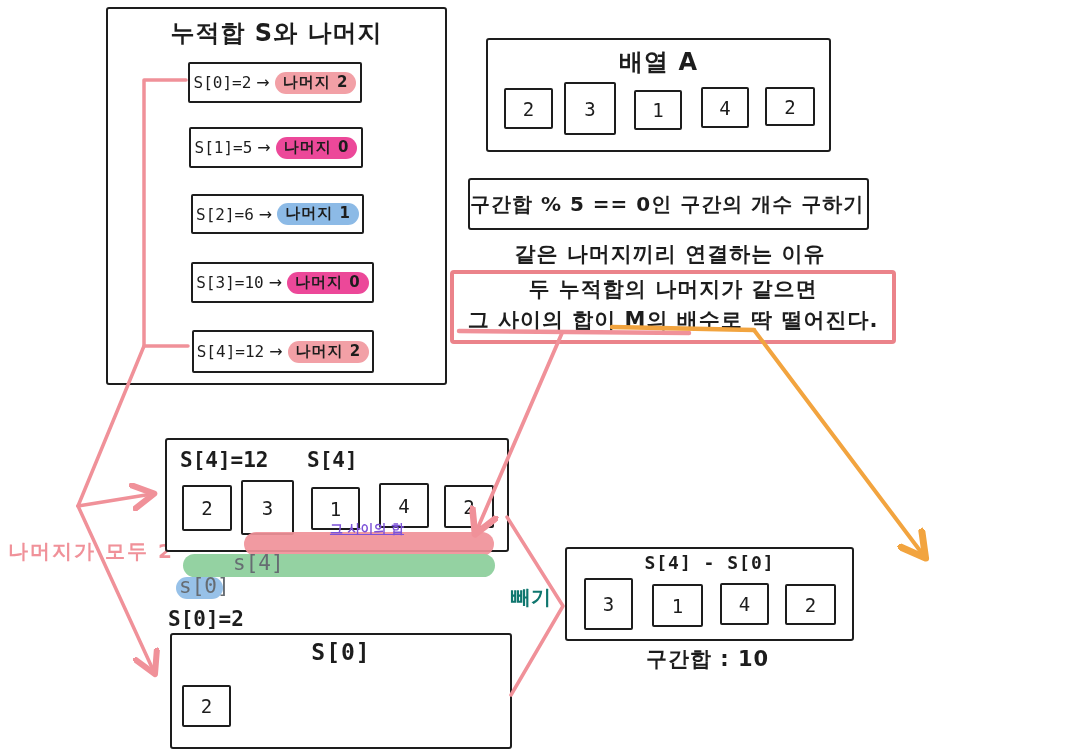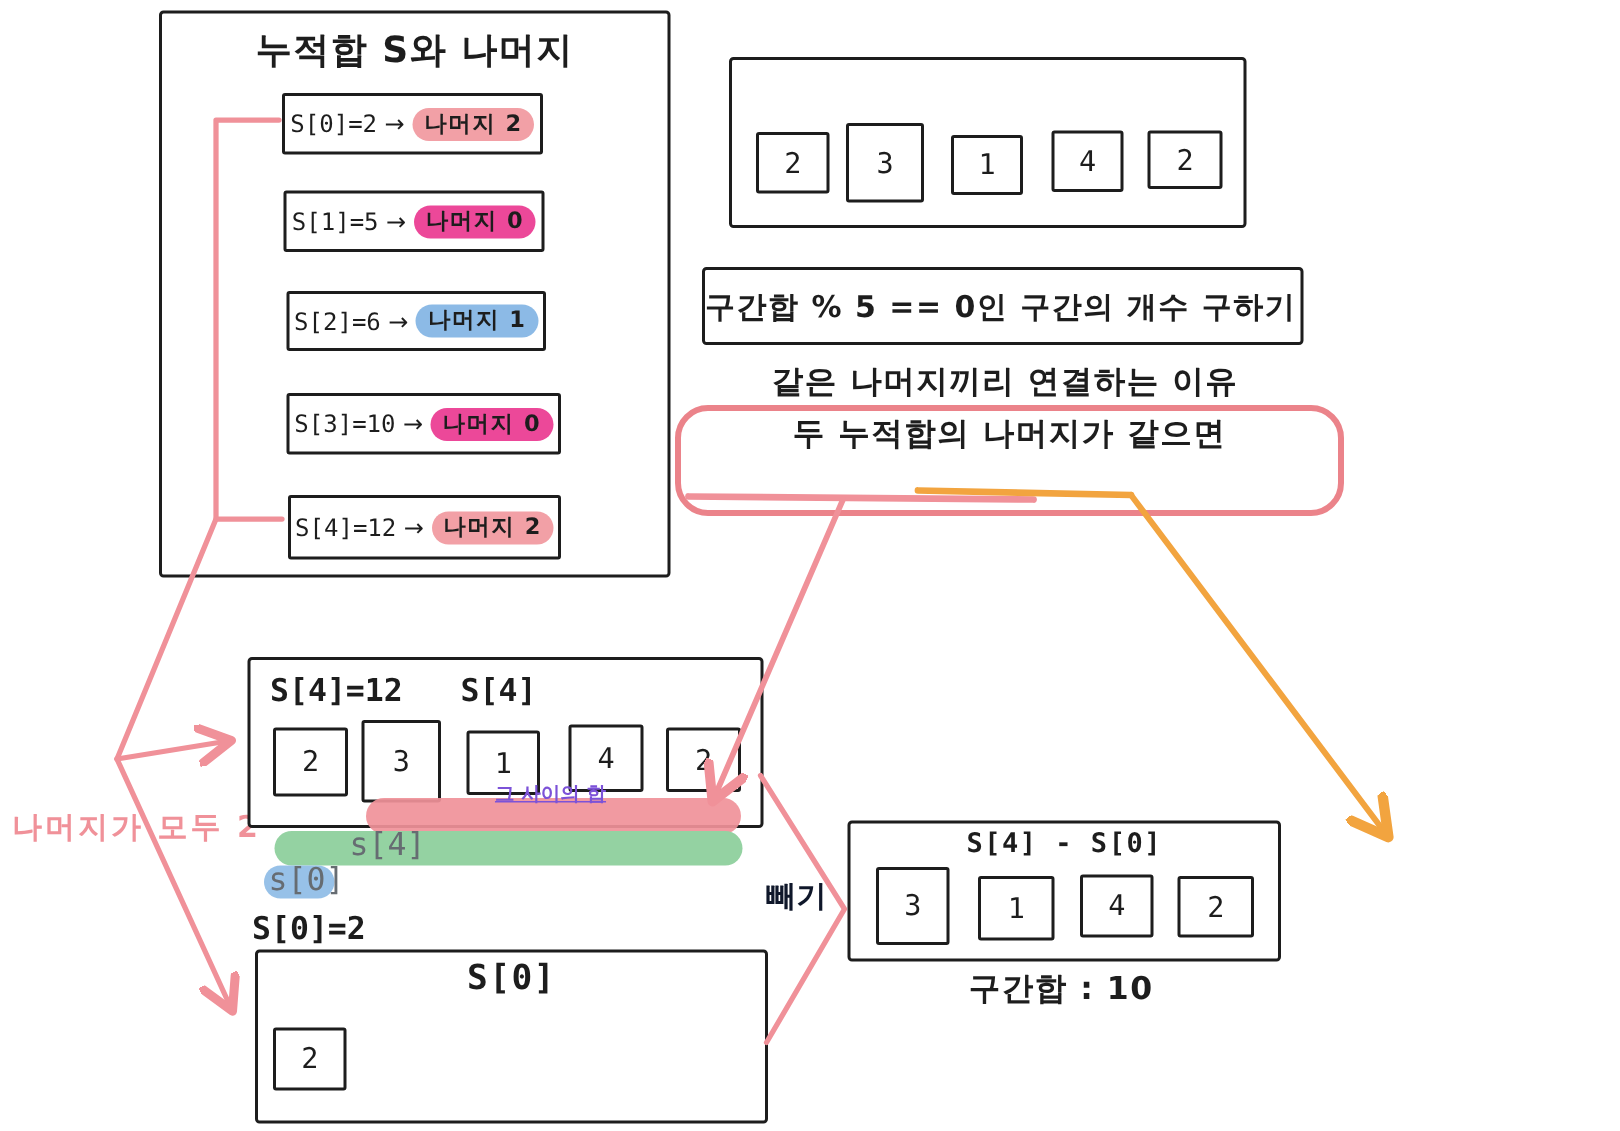--- a/index.html
+++ b/index.html
@@ -34,21 +34,21 @@
   .badge-pink{background:#f2a0a6;}
   .badge-green{background:#ec4899;}
   .badge-blue{background:#8cbae6;}
   .freetext{position:absolute;white-space:nowrap;}
   .bar{position:absolute;z-index:40;}
   .barlabel{position:absolute;z-index:45;white-space:nowrap;}
   #connector-layer{
     position:absolute;left:0;top:0;z-index:50;pointer-events:none;
   }
   .redbox{
-    position:absolute;border:4px solid #eb838a;border-radius:22px;
+    position:absolute;border:4px solid #eb838a;border-radius:4px;
     z-index:30;background:transparent;
   }
   .redbox .rline{
     position:absolute;left:0;right:0;text-align:center;font-size:21px;
     font-weight:600;letter-spacing:1px;white-space:nowrap;
   }
 </style>
 </head>
 <body>
 
@@ -82,35 +82,37 @@
     </div>
 
     <div class="prow" style="left:84px;top:321px;width:178px;height:39px">
       <span class="lbl">S[4]=12</span>
       <span>→</span>
       <span class="badge badge-pink">나머지 2</span>
     </div>
   </div>
 
   <div class="panel" style="left:486px;top:38px;width:341px;height:110px">
+    <div class="panel-title" style="top:6px">배열 A</div>
     <div class="cell" style="left:16px;top:48px;width:45px;height:37px">2</div>
     <div class="cell" style="left:76px;top:42px;width:48px;height:49px">3</div>
     <div class="cell" style="left:146px;top:50px;width:44px;height:36px">1</div>
     <div class="cell" style="left:213px;top:47px;width:44px;height:37px">4</div>
     <div class="cell" style="left:277px;top:47px;width:46px;height:35px">2</div>
   </div>
 
   <div class="panel" style="left:468px;top:178px;width:397px;height:48px;display:flex;align-items:center;justify-content:flex-start">
     <span style="font-size:20px;font-weight:600;letter-spacing:1px">구간합 % 5 == 0인 구간의 개수 구하기</span>
   </div>
 
   <div class="freetext" style="left:450px;top:240px;width:440px;text-align:center;font-size:21px;font-weight:600;letter-spacing:1px">같은 나머지끼리 연결하는 이유</div>
 
   <div class="redbox" style="left:450px;top:270px;width:438px;height:66px">
     <div class="rline" style="top:1px">두 누적합의 나머지가 같으면</div>
+    <div class="rline" style="top:32px">그 사이의 합이 M의 배수로 딱 떨어진다.</div>
   </div>
 
   <div class="panel" style="left:165px;top:438px;width:340px;height:110px">
     <div class="freetext mono" style="left:13px;top:8px;font-size:21px;font-weight:600">S[4]=12</div>
     <div class="freetext mono" style="left:140px;top:8px;font-size:21px;font-weight:600">S[4]</div>
     <div class="cell" style="left:15px;top:45px;width:46px;height:42px">2</div>
     <div class="cell" style="left:74px;top:40px;width:49px;height:51px">3</div>
     <div class="cell" style="left:144px;top:47px;width:45px;height:39px">1</div>
     <div class="cell" style="left:212px;top:43px;width:46px;height:41px">4</div>
     <div class="cell" style="left:277px;top:45px;width:46px;height:39px">2</div>
@@ -135,21 +137,21 @@
   <div class="panel" style="left:565px;top:547px;width:285px;height:90px">
     <div class="panel-title mono" style="top:3px;font-size:18px">S[4] - S[0]</div>
     <div class="cell" style="left:17px;top:29px;width:45px;height:48px">3</div>
     <div class="cell" style="left:85px;top:35px;width:47px;height:39px">1</div>
     <div class="cell" style="left:153px;top:34px;width:45px;height:38px">4</div>
     <div class="cell" style="left:218px;top:35px;width:47px;height:37px">2</div>
   </div>
   <div class="freetext" style="left:565px;top:645px;width:285px;text-align:center;font-size:21px;font-weight:700;letter-spacing:1px">구간합 : 10</div>
 
   <div class="freetext" style="left:8px;top:538px;font-size:20px;font-weight:600;color:#f09199;letter-spacing:2px">나머지가 모두 2</div>
-  <div class="freetext" style="left:511px;top:584px;font-size:20px;font-weight:600;color:#0f172a">빼기</div>
+  <div class="freetext" style="left:511px;top:584px;font-size:20px;font-weight:600;color:#0f766e">빼기</div>
 
   <svg id="connector-layer" width="1080" height="754" viewBox="0 0 1080 754">
     <defs>
       <marker id="ah-pink" viewBox="0 0 12 12" refX="9" refY="6" markerWidth="8" markerHeight="8" orient="auto">
         <path d="M1,1 L10,6 L1,11" fill="none" stroke="#f09199" stroke-width="2.6" stroke-linecap="round" stroke-linejoin="round"></path>
       </marker>
       <marker id="ah-orange" viewBox="0 0 12 12" refX="9" refY="6" markerWidth="8" markerHeight="8" orient="auto">
         <path d="M1,1 L10,6 L1,11" fill="none" stroke="#f2a43f" stroke-width="2.6" stroke-linecap="round" stroke-linejoin="round"></path>
       </marker>
     </defs>

